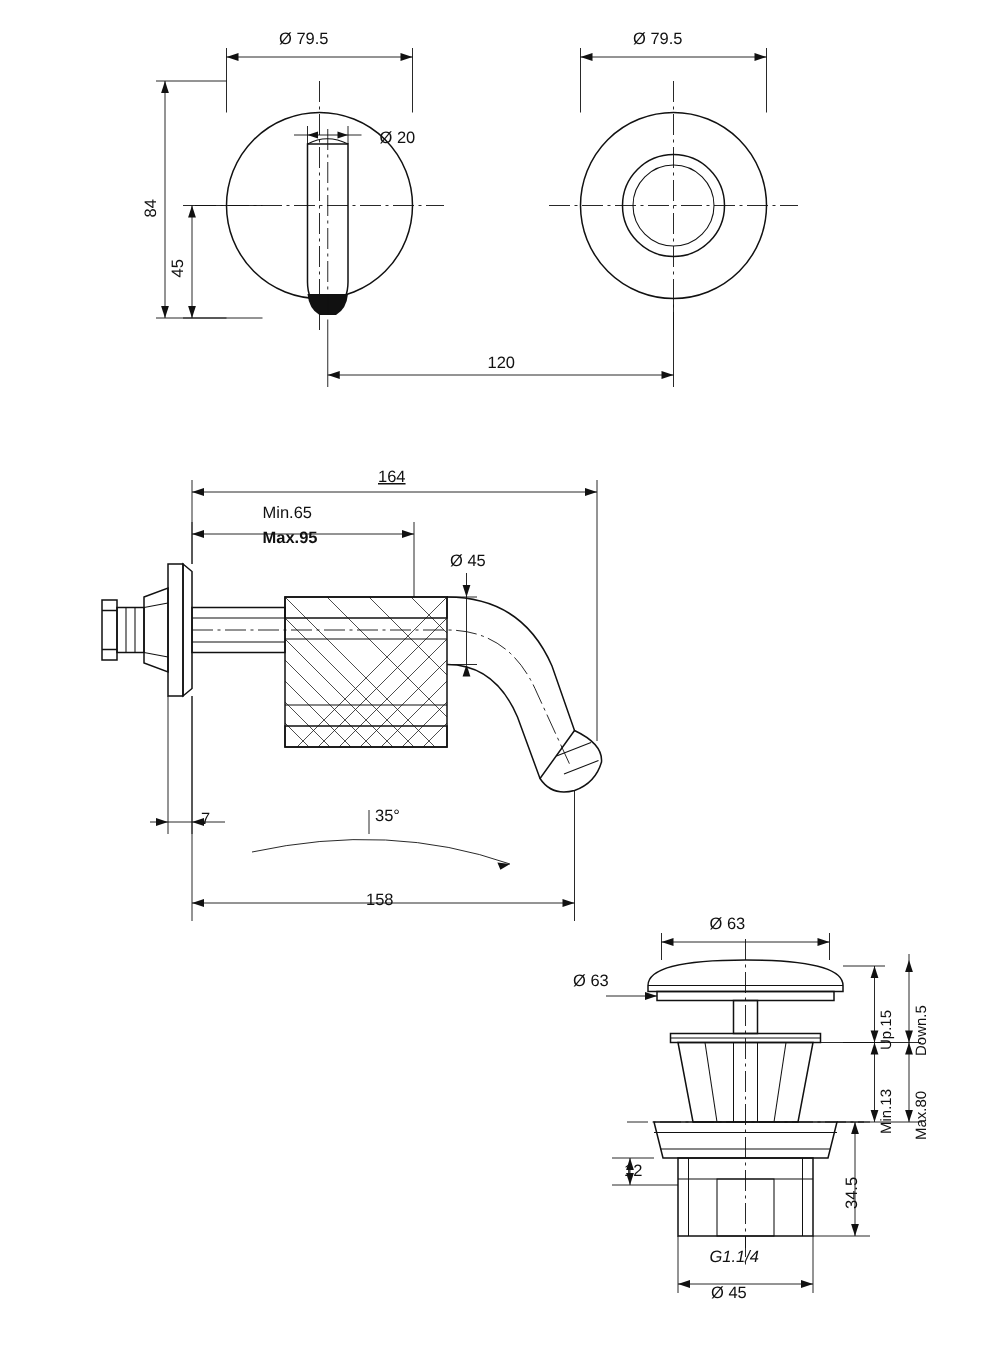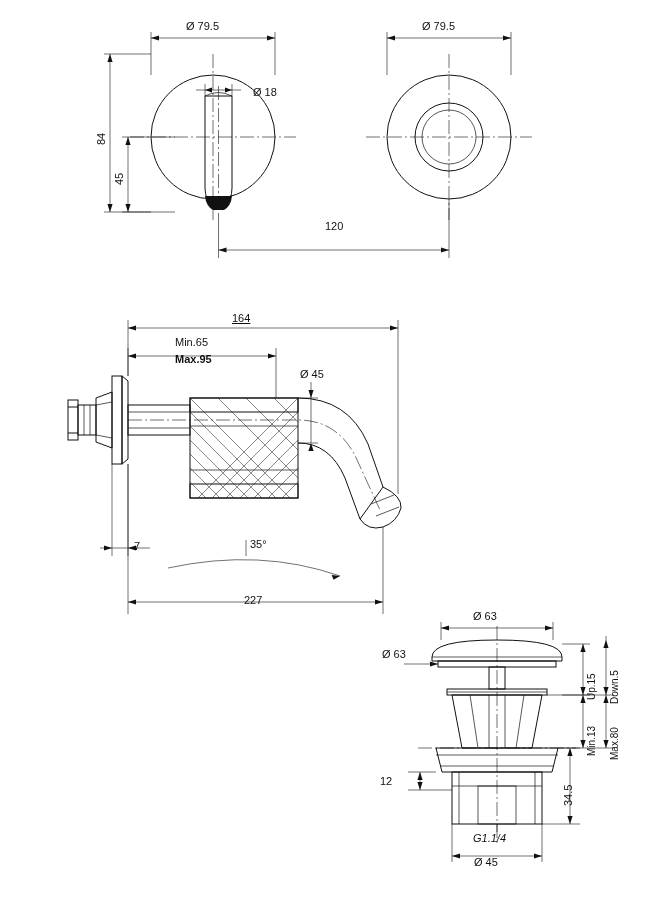--- a/index.html
+++ b/index.html
@@ -308,57 +308,57 @@
     <line class="dim" x1="452" y1="824" x2="452" y2="862"></line>
     <line class="dim" x1="542" y1="824" x2="542" y2="862"></line>
     <line class="dim" x1="452" y1="856" x2="542" y2="856"></line>
     <path class="fillblk" d="M 452 856 l 8 -2.6 l 0 5.2 z"></path>
     <path class="fillblk" d="M 542 856 l -8 -2.6 l 0 5.2 z"></path>
 
   </svg>
 
   <div class="lbl" style="left:186px; top:20px;">Ø 79.5</div>
 
-  <div class="lbl" style="left:253px; top:86px;">Ø 18</div>
+  <div class="lbl" style="left:253px; top:86px;">Ø 20</div>
 
   <div class="lbl rot90" style="left:95px; top:145px;">84</div>
 
   <div class="lbl rot90" style="left:113px; top:185px;">45</div>
 
-  <div class="lbl" style="left:325px; top:220px;">120</div>
+  <div class="lbl" style="left:325px; top:236px;">120</div>
 
   <div class="lbl" style="left:422px; top:20px;">Ø 79.5</div>
 
-  <div class="lbl" style="left:232px; top:312px;text-decoration:underline;">164</div>
+  <div class="lbl" style="left:252px; top:312px;text-decoration:underline;">164</div>
 
   <div class="lbl" style="left:175px; top:336px;text-align:center;">Min.65</div>
 
   <div class="lbl" style="left:175px; top:353px;font-weight:bold;">Max.95</div>
 
   <div class="lbl" style="left:300px; top:368px;">Ø 45</div>
 
   <div class="lbl" style="left:134px; top:540px;">7</div>
 
   <div class="lbl" style="left:250px; top:538px;">35°</div>
 
-  <div class="lbl" style="left:244px; top:594px;">227</div>
+  <div class="lbl" style="left:244px; top:594px;">158</div>
 
   <div class="lbl" style="left:473px; top:610px;">Ø 63</div>
 
   <div class="lbl" style="left:382px; top:648px;">Ø 63</div>
 
   <div class="lbl small rot90" style="left:586px; top:700px;">Up.15</div>
 
   <div class="lbl small rot90" style="left:609px; top:704px;">Down.5</div>
 
   <div class="lbl small rot90" style="left:586px; top:756px;">Min.13</div>
 
   <div class="lbl small rot90" style="left:609px; top:760px;">Max.80</div>
 
   <div class="lbl rot90" style="left:562px; top:806px;">34.5</div>
 
-  <div class="lbl" style="left:380px; top:775px;">12</div>
+  <div class="lbl" style="left:416px; top:775px;">12</div>
 
   <div class="lbl" style="left:473px; top:832px;font-style:italic;">G1.1/4</div>
 
   <div class="lbl" style="left:474px; top:856px;">Ø 45</div>
 
 </div>
 
 </body></html>

